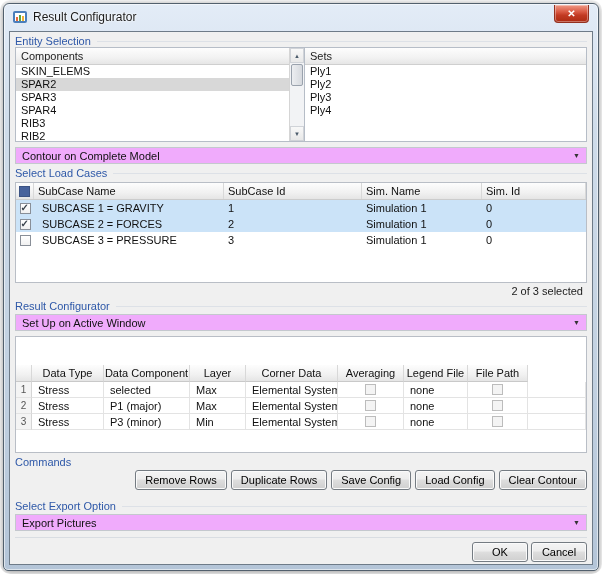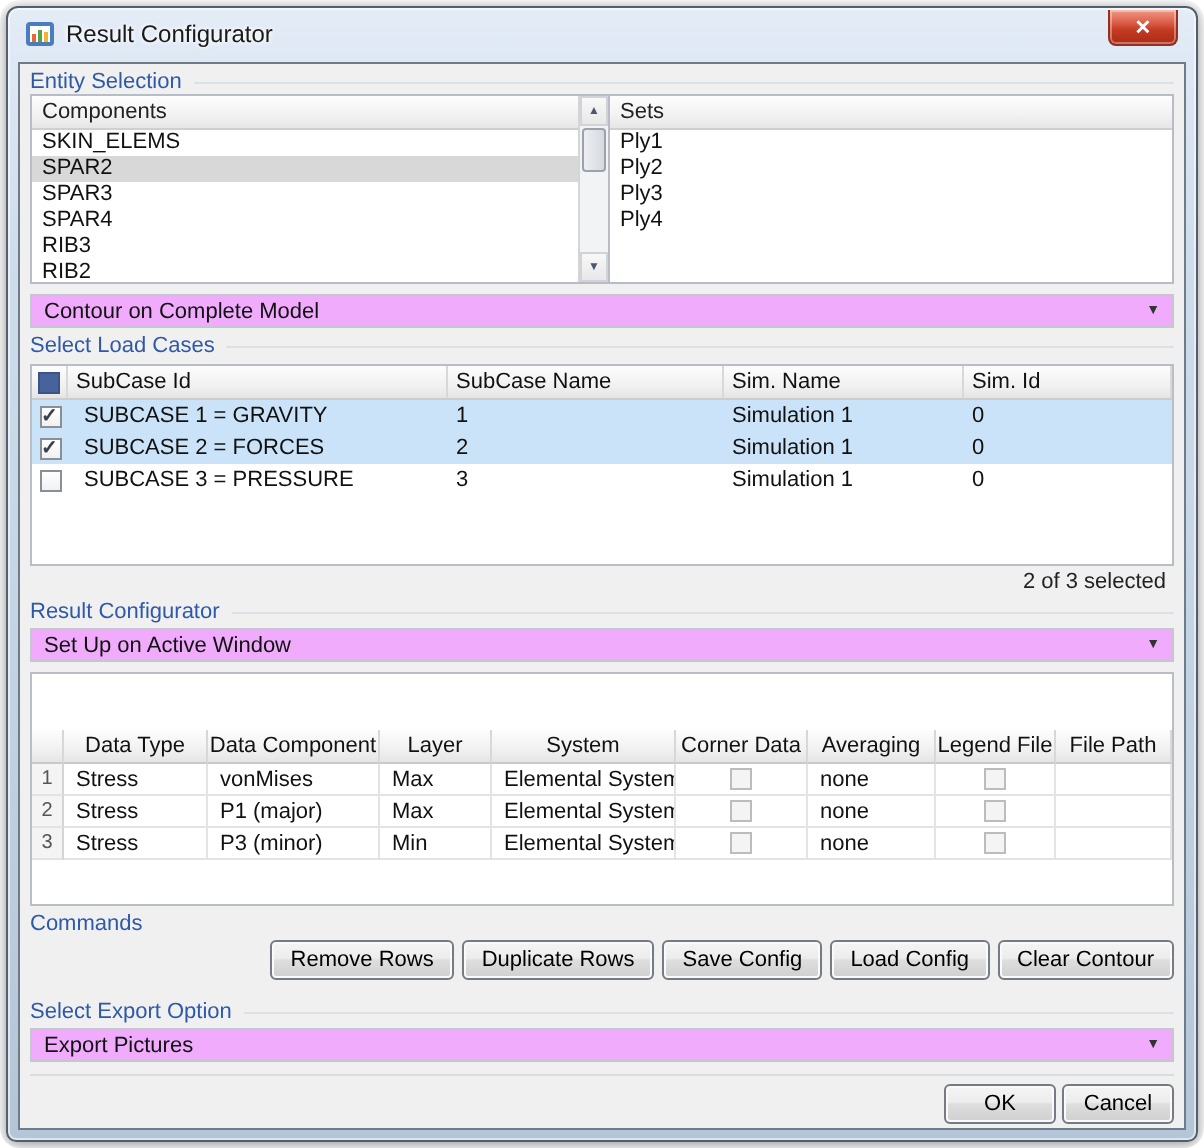--- a/index.html
+++ b/index.html
@@ -163,22 +163,22 @@
       <div class="sec" style="top:135px">
         <span class="sec-label">Select Load Cases</span>
         <span class="sec-line"></span>
       </div>
 
       <div class="lc-table">
         <div class="lc-row lc-head">
           <div class="lc-cell cell-center">
             <span class="checkbox partial"></span>
           </div>
+          <div class="lc-cell">SubCase Name</div>
           <div class="lc-cell">SubCase Id</div>
-          <div class="lc-cell">SubCase Name</div>
           <div class="lc-cell">Sim. Name</div>
           <div class="lc-cell">Sim. Id</div>
         </div>
 
         <div class="lc-row selected">
           <div class="lc-cell cell-center">
               <span class="checkbox checked"></span>
             </div>
           <div class="lc-cell name">SUBCASE 1 = GRAVITY</div>
           <div class="lc-cell">1</div>
@@ -216,31 +216,30 @@
         <span>Set Up on Active Window</span>
         <span class="combo-arrow">▼</span>
       </div>
 
       <div class="cfg-table">
         <div class="cfg-row cfg-head">
           <div class="cfg-cell row-num"></div>
           <div class="cfg-cell">Data Type</div>
           <div class="cfg-cell">Data Component</div>
           <div class="cfg-cell">Layer</div>
-          <div class="cfg-cell">System</div>
           <div class="cfg-cell">Corner Data</div>
           <div class="cfg-cell">Averaging</div>
           <div class="cfg-cell">Legend File</div>
           <div class="cfg-cell">File Path</div>
         </div>
 
         <div class="cfg-row">
           <div class="cfg-cell row-num">1</div>
           <div class="cfg-cell">Stress</div>
-          <div class="cfg-cell">vonMises</div>
+          <div class="cfg-cell">selected</div>
           <div class="cfg-cell">Max</div>
           <div class="cfg-cell">Elemental System</div>
           <div class="cfg-cell cell-center">
               <span class="checkbox disabled"></span>
             </div>
           <div class="cfg-cell">none</div>
           <div class="cfg-cell cell-center">
               <span class="checkbox disabled"></span>
             </div>
           <div class="cfg-cell"></div>

